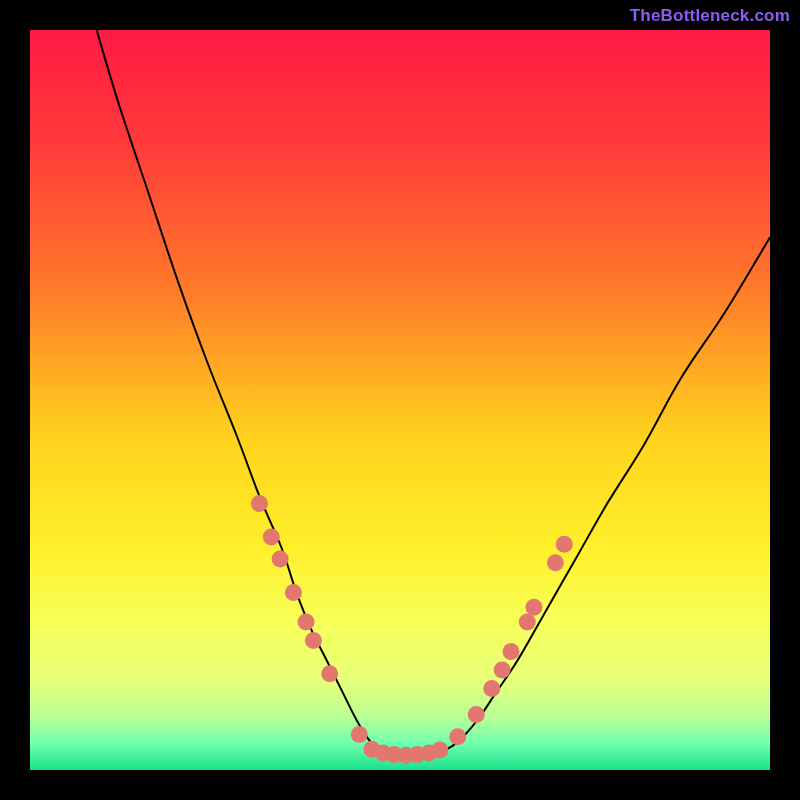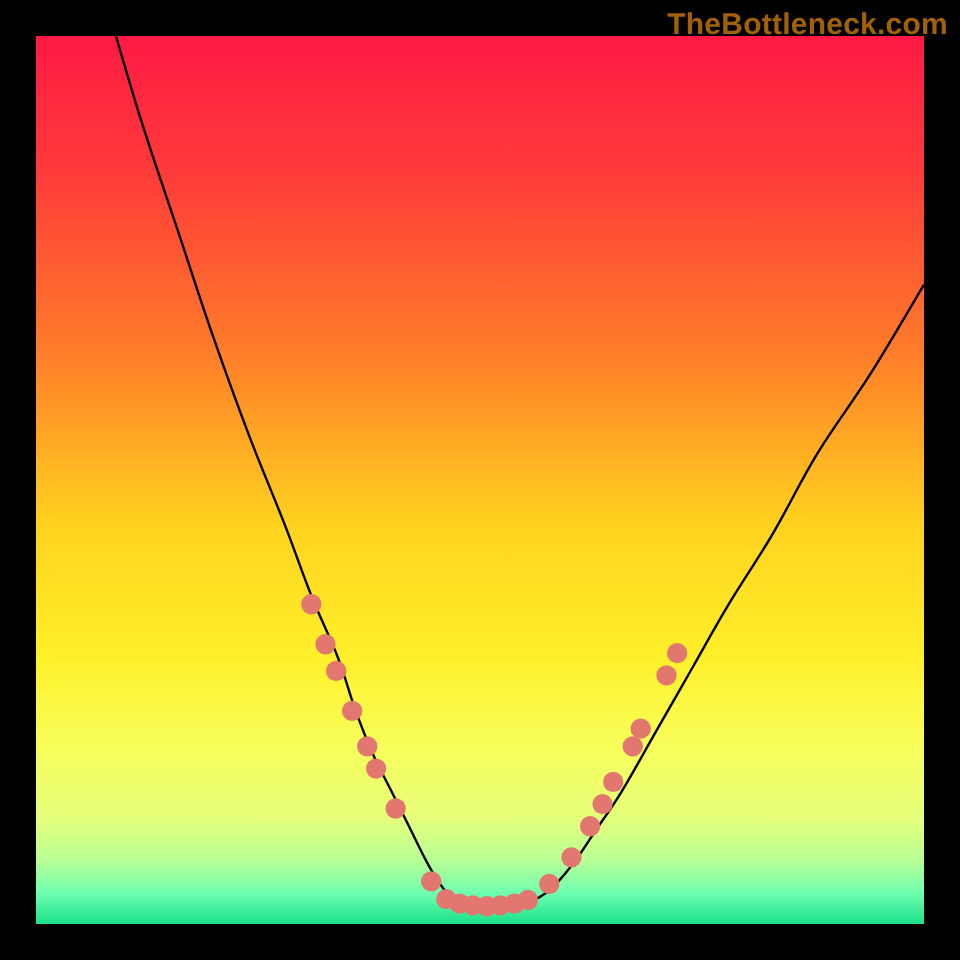--- a/index.html
+++ b/index.html
@@ -22,23 +22,23 @@
     left: 30px;
     top: 30px;
     width: 740px;
     height: 740px;
     
   }
   .watermark {
     position: absolute;
     top: 6px;
     right: 10px;
-    font-size: 25px;
+    font-size: 17px;
     font-weight: 600;
-    color: #a16207;
+    color: #8b5cf6;
     letter-spacing: 0.2px;
     user-select: none;
   }
 </style>
 </head>
 <body>
 
 <div class="stage">
   <div class="watermark">TheBottleneck.com</div>
   <div class="plot-area">

